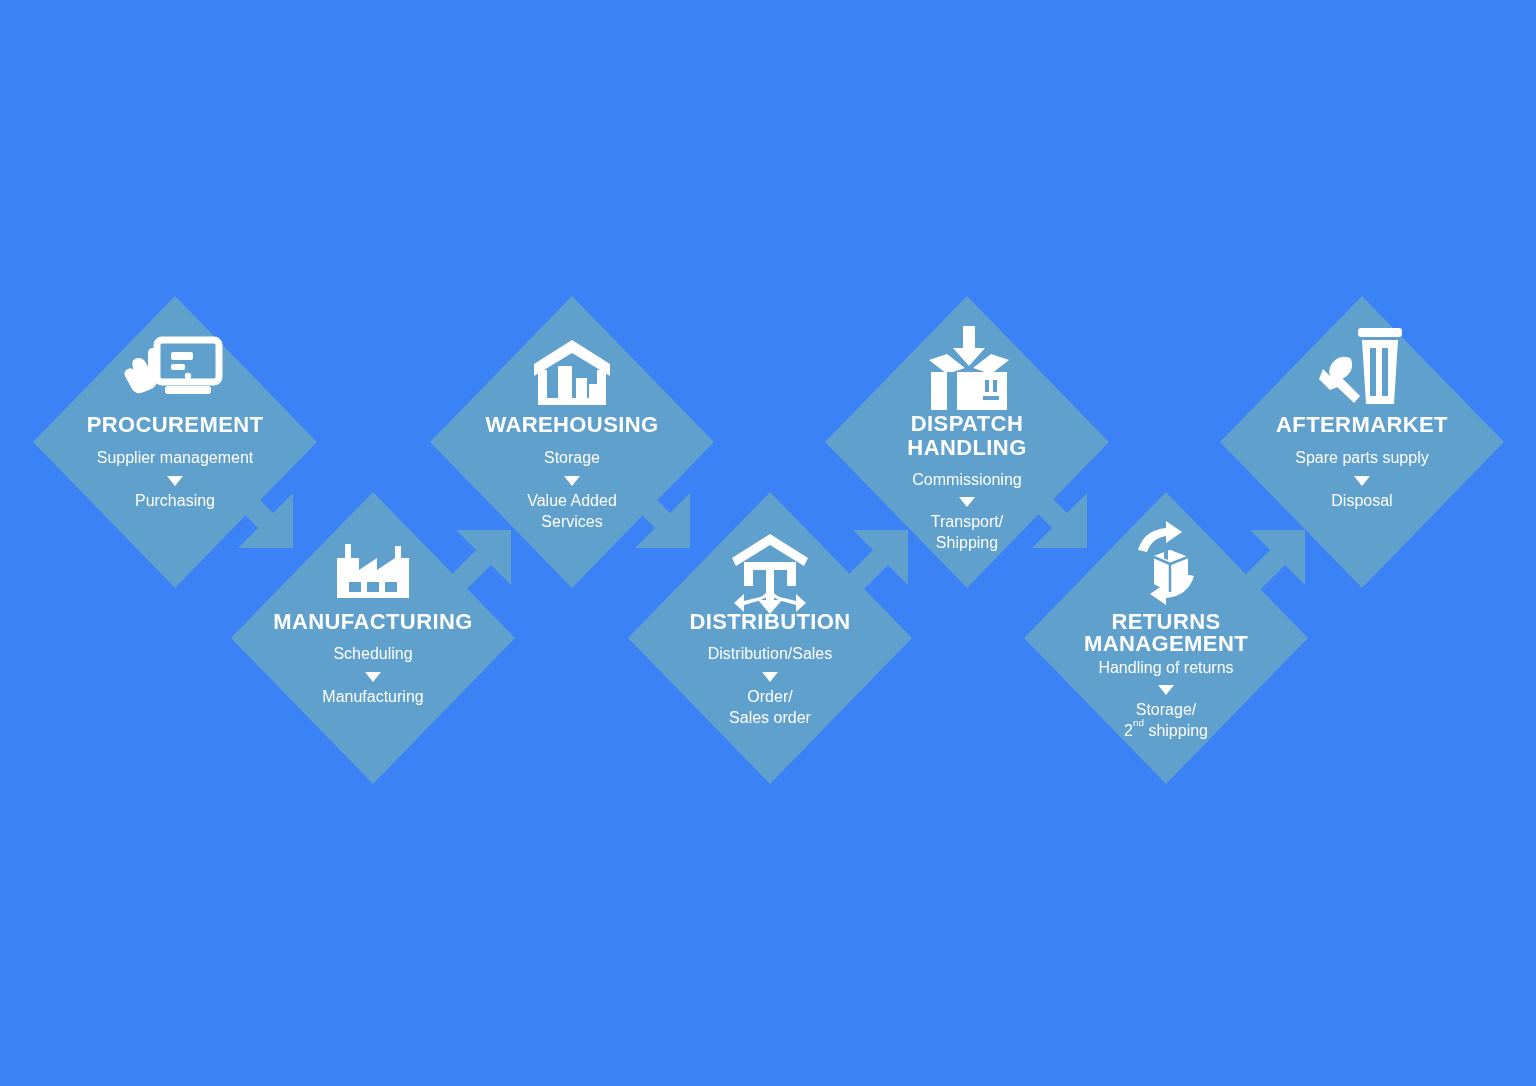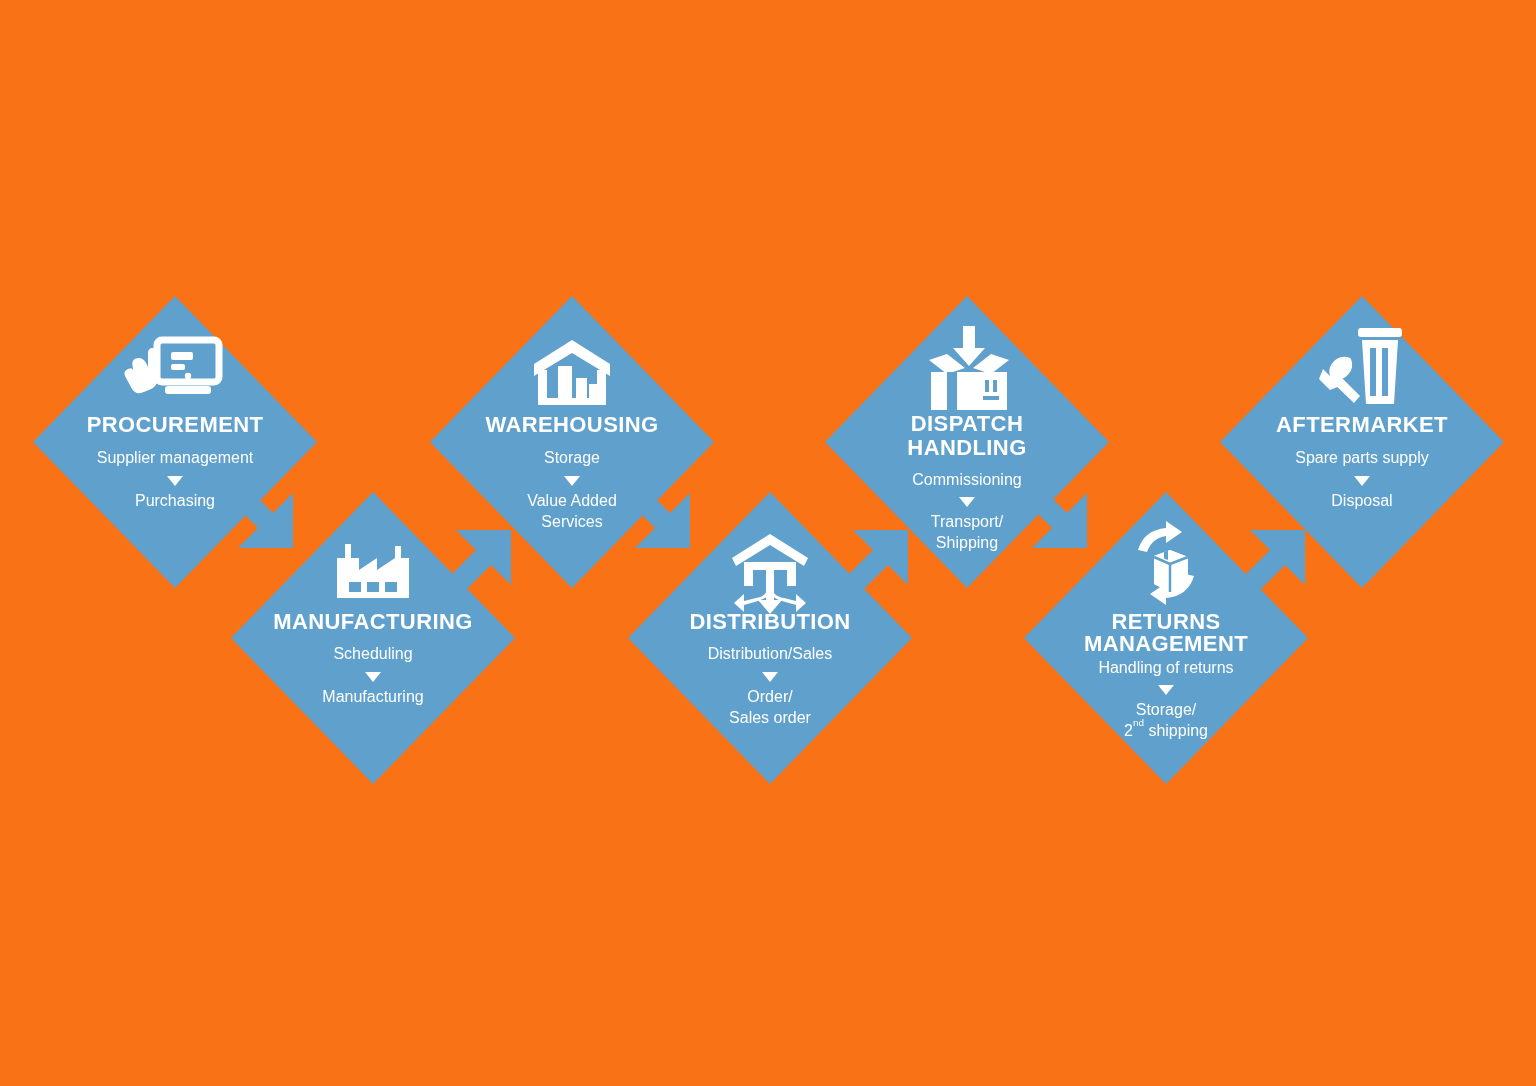--- a/index.html
+++ b/index.html
@@ -10,21 +10,21 @@
   body {
     width: 1536px;
     height: 1086px;
     font-family: "Liberation Sans", sans-serif;
     overflow: hidden;
   }
   #diagram {
     position: relative;
     width: 1536px;
     height: 1086px;
-    background: #f97316;
+    background: #3b82f6;
   }
   svg.stage {
     position: absolute;
     left: 0; top: 0;
     width: 1536px;
     height: 1086px;
     display: block;
   }
   .node-title {
     font-weight: bold;

